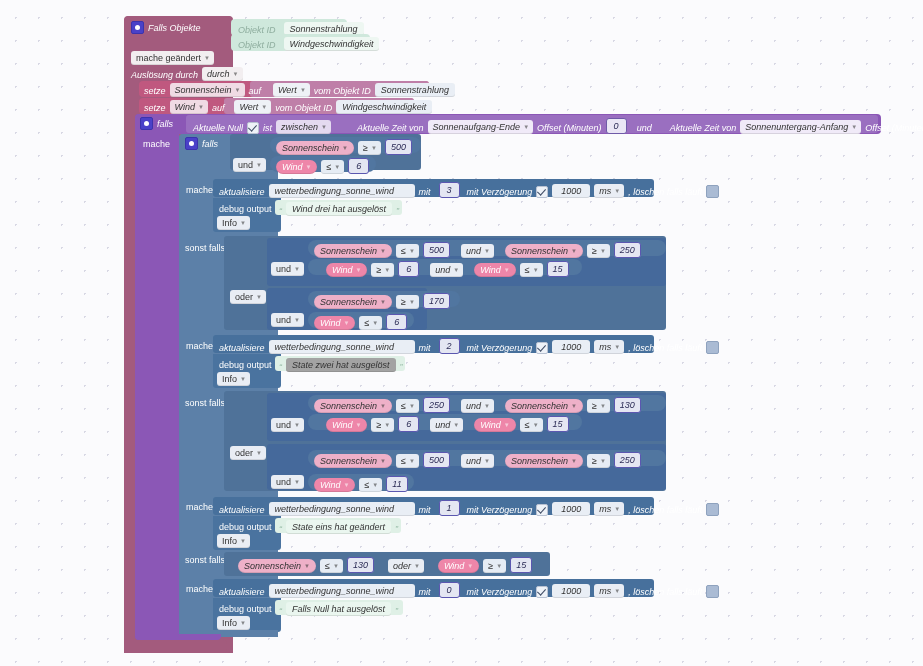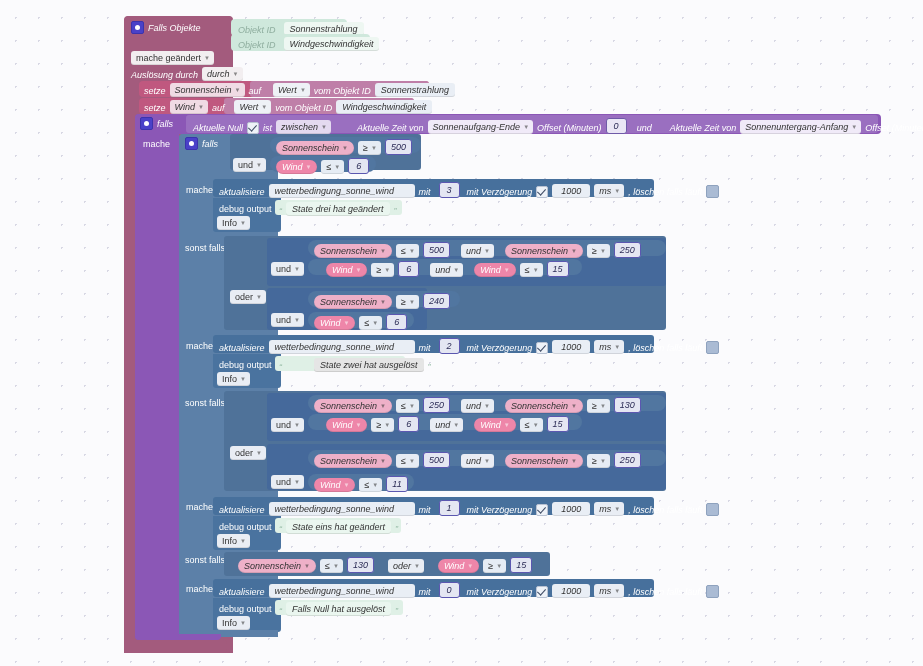--- a/index.html
+++ b/index.html
@@ -231,21 +231,21 @@
       </span>
     <span class="lbl">, löschen falls läuft</span>
     <span class="toggle-empty"></span>
   </div>
 
   <div class="blk" style="left:213px;top:198px;width:68px;height:34px;background:#4a739f;border-radius:0 0 3px 3px;"></div>
   <div class="abs lbl" style="left:219px;top:203px;">debug output</div>
   <div class="blk" style="left:275px;top:200px;width:127px;height:15px;background:#dff0e6;border-radius:3px;"></div>
   <div class="abs row" style="left:279px;top:202px;">
     <span style="color:#9dc0ac;font-size:9px;">“</span>
-    <span class="txtf" style="background:#eaf6ef;color:#333;">State drei hat geändert</span>
+    <span class="txtf" style="background:#eaf6ef;color:#333;">Wind drei hat ausgelöst</span>
     <span style="color:#9dc0ac;font-size:9px;">”</span>
   </div>
   <div class="abs" style="left:217px;top:216px;">
     <span class="dd" style="background:#e9edf4;">
         <span>Info</span>
         <span class="car">▼</span>
       </span>
   </div>
 
   <div class="abs lbl" style="left:185px;top:242px;">sonst falls</div>
@@ -328,21 +328,21 @@
   <div class="blk" style="left:308px;top:291px;width:152px;height:16px;background:#5176a0;border-radius:8px;"></div>
   <div class="abs row" style="left:314px;top:293px;">
     <span class="dd" style="background:#eeb0c8;border-radius:7px;padding:1px 6px;">
         <span>Sonnenschein</span>
         <span class="car">▼</span>
       </span>
     <span class="dd" style="background:#e6ecf4;">
         <span>≥</span>
         <span class="car">▼</span>
       </span>
-    <span class="numf">240</span>
+    <span class="numf">170</span>
   </div>
   <div class="blk" style="left:308px;top:312px;width:106px;height:16px;background:#5176a0;border-radius:8px;"></div>
   <div class="abs row" style="left:314px;top:314px;">
     <span class="dd" style="background:#ee86a9;border-radius:7px;padding:1px 6px;color:#fff;">
         <span>Wind</span>
         <span class="car">▼</span>
       </span>
     <span class="dd" style="background:#e6ecf4;">
         <span>≤</span>
         <span class="car">▼</span>
@@ -365,21 +365,21 @@
         <span class="car">▼</span>
       </span>
     <span class="lbl">, löschen falls läuft</span>
     <span class="toggle-empty"></span>
   </div>
   <div class="blk" style="left:213px;top:354px;width:68px;height:34px;background:#4a739f;border-radius:0 0 3px 3px;"></div>
   <div class="abs lbl" style="left:219px;top:359px;">debug output</div>
   <div class="blk" style="left:275px;top:356px;width:130px;height:15px;background:#dff0e6;border-radius:3px;"></div>
   <div class="abs row" style="left:279px;top:358px;">
     <span style="color:#9dc0ac;font-size:9px;">“</span>
-    <span class="txtf" style="background:#e5e5e5;color:#333;margin-left:28px;">State zwei hat ausgelöst</span>
+    <span class="txtf" style="background:#a3a3a3;color:#333;">State zwei hat ausgelöst</span>
     <span style="color:#9dc0ac;font-size:9px;">”</span>
   </div>
   <div class="abs" style="left:217px;top:372px;">
     <span class="dd" style="background:#e9edf4;">
         <span>Info</span>
         <span class="car">▼</span>
       </span>
   </div>
 
   <div class="abs lbl" style="left:185px;top:397px;">sonst falls</div>

